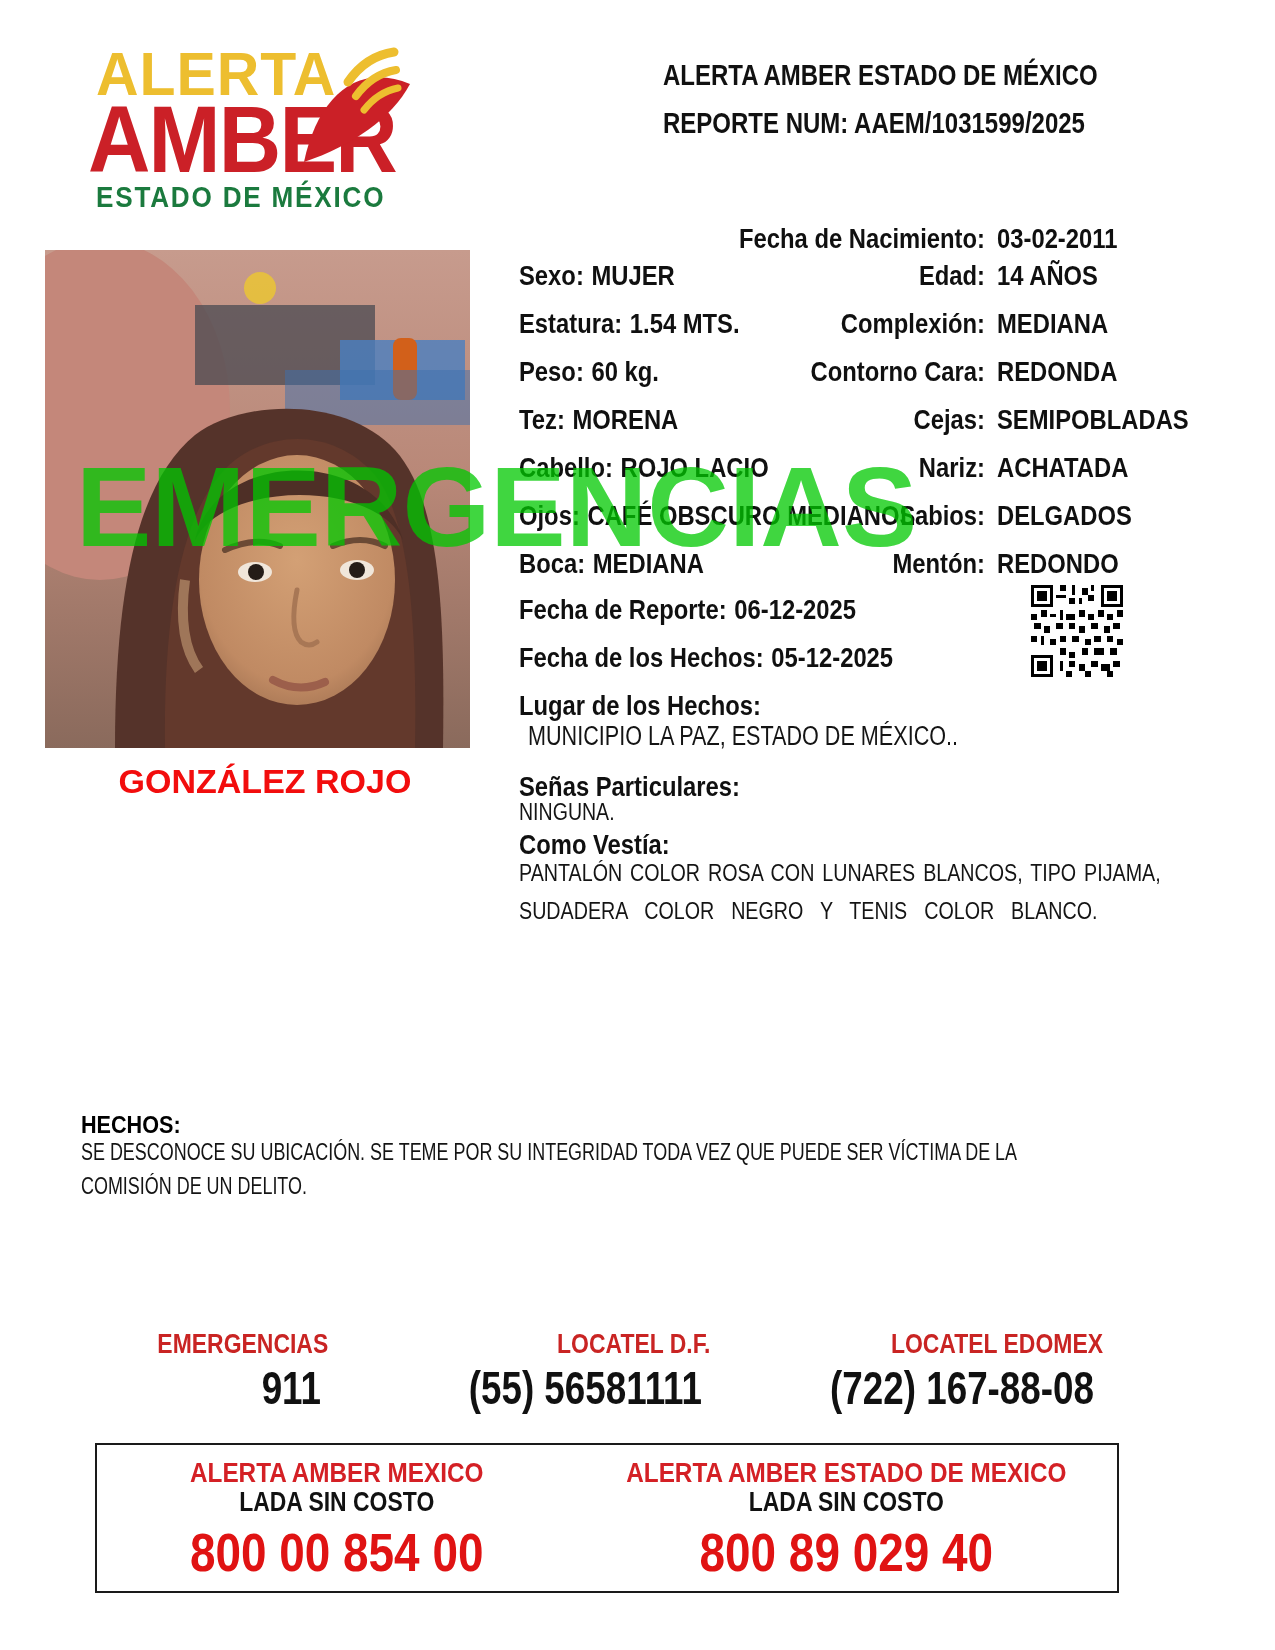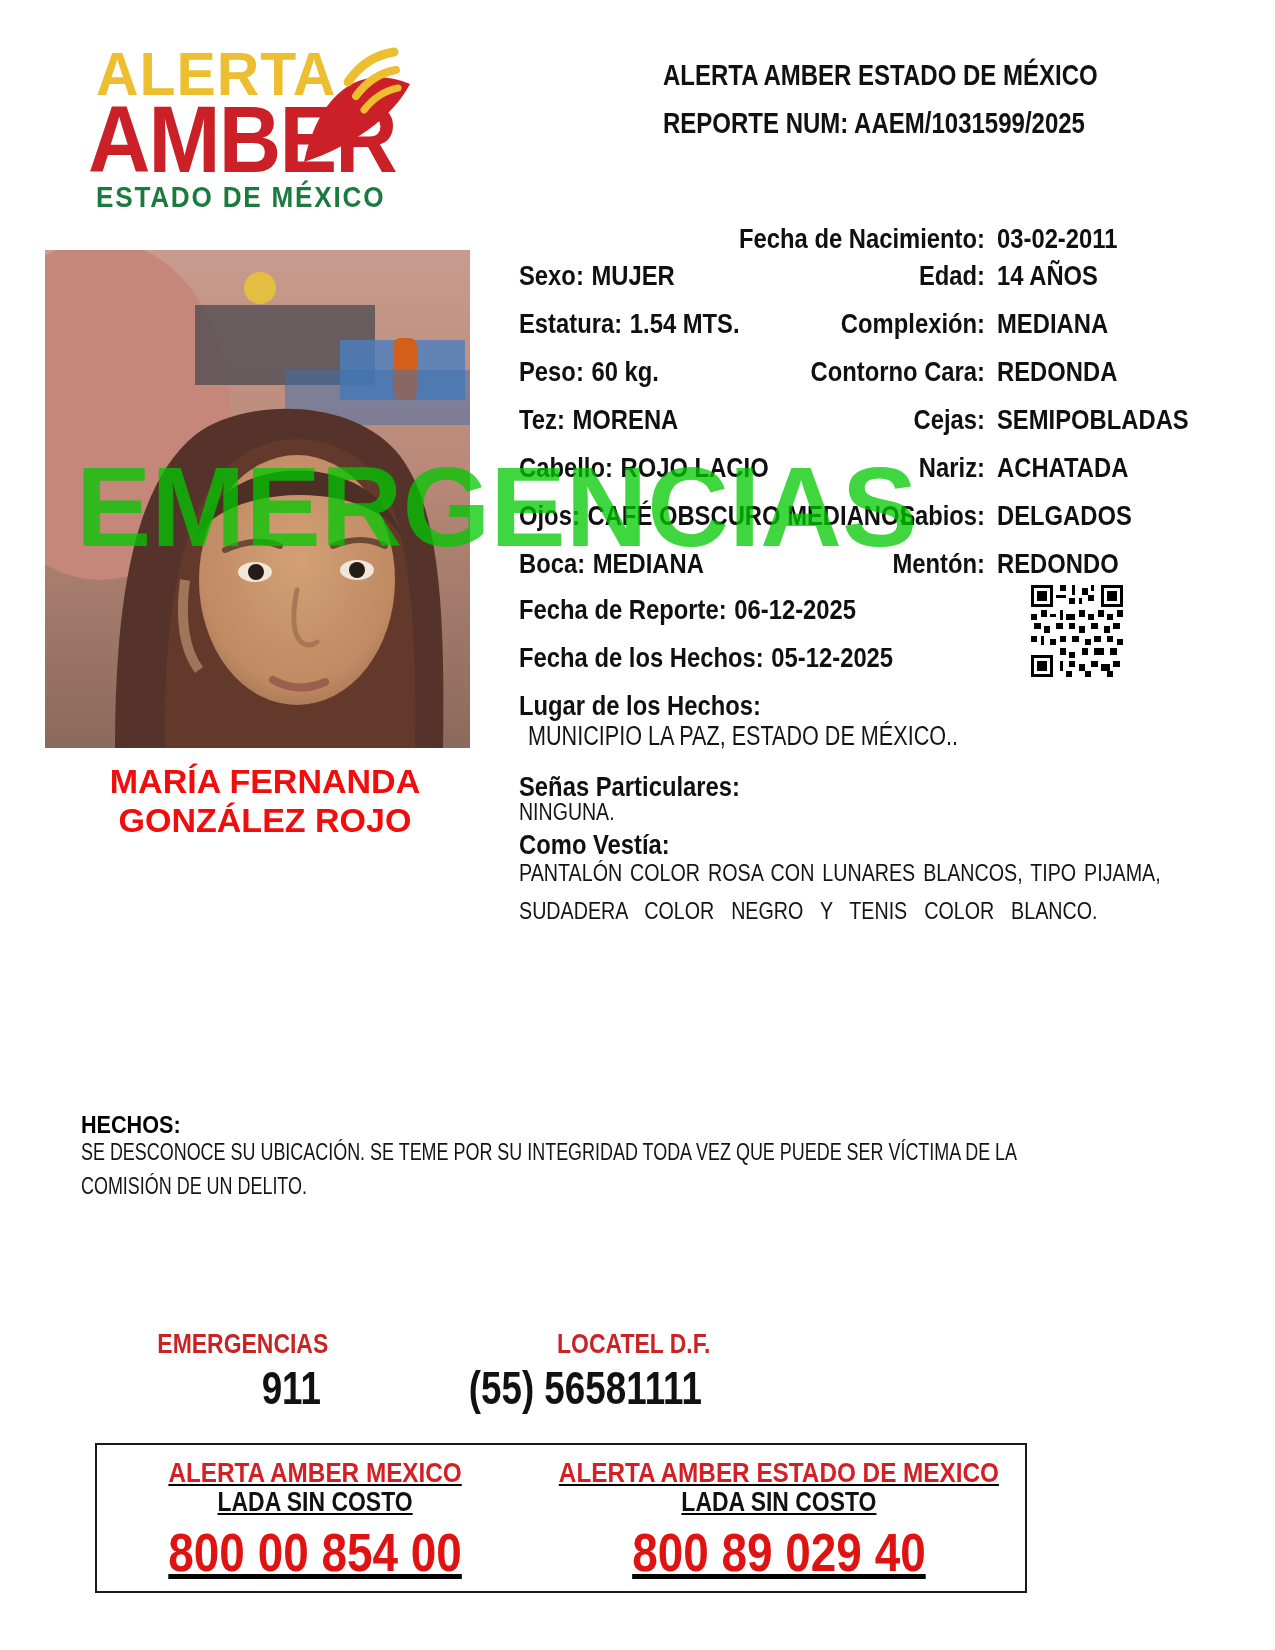--- a/index.html
+++ b/index.html
@@ -43,22 +43,22 @@
   
   .qr{left:1031px;top:585px;width:92px;height:92px;}
   
   .contact-col{position:absolute;text-align:right;}
   .c1{left:60px;top:1330px;width:290px;}
   .c2{left:396px;top:1330px;width:340px;}
   .c3{left:770px;top:1330px;width:360px;}
   .contact-name{font-size:27px;font-weight:bold;color:#C92423;transform:scaleX(.85);transform-origin:center top;line-height:1.1;}
   .contact-num{font-size:46px;font-weight:bold;color:#111;transform:scaleX(.8);transform-origin:center top;margin-top:4px;line-height:1.05;}
   
-  .footer-box{position:absolute;left:95px;top:1443px;width:932px;height:150px;
-    border:2px solid #1a1a1a;display:flex;box-sizing:border-box;text-decoration:underline;}
+  .footer-box{position:absolute;left:95px;top:1443px;width:1024px;height:150px;
+    border:2px solid #1a1a1a;display:flex;box-sizing:border-box;}
   .fb-col{flex:1;text-align:center;padding-top:14px;}
   .fb-col.left{flex:0 0 47%;}
   .fb-title{font-size:27px;font-weight:bold;color:#D42025;transform:scaleX(.9);transform-origin:center top;line-height:1.05;}
   .fb-sub{font-size:27px;font-weight:bold;color:#111;transform:scaleX(.85);transform-origin:center top;line-height:1.05;margin-top:1px;}
   .fb-num{font-size:54px;font-weight:bold;color:#E01313;transform:scaleX(.85);transform-origin:center top;line-height:1;margin-top:8px;}
 </style>
 </head>
 <body>
 
 <div class="page">
@@ -107,21 +107,20 @@
     <circle cx="211" cy="322" r="8" fill="#241c17"></circle>
     <circle cx="312" cy="320" r="8" fill="#241c17"></circle>
     <path d="M252,340 q-8,40 4,52 q8,6 16,0" stroke="#a87755" stroke-width="5" fill="none" stroke-linecap="round"></path>
     <path d="M228,430 q26,14 52,2" stroke="#9c5f4b" stroke-width="8" fill="none" stroke-linecap="round"></path>
     <path d="M140,330 q-8,60 14,90" stroke="#c8a078" stroke-width="10" fill="none" opacity=".6"></path>
   </svg>
 
   <div class="abs overlay-green">EMERGENCIAS</div>
 
   <div class="abs victim-name">
-    <div>MARÍA FERNANDA</div>
     <div>GONZÁLEZ ROJO</div>
   </div>
 
   <div class="abs fld rlabel" style="top:224px">Fecha de Nacimiento:</div>
   <div class="abs fld rvalue" style="top:224px">03-02-2011</div>
 
   <div class="abs fld lcell" style="top:261px"><span>Sexo:</span><span class="val">MUJER</span></div>
   <div class="abs fld rlabel" style="top:261px">Edad:</div>
   <div class="abs fld rvalue" style="top:261px">14 AÑOS</div>
 
@@ -182,20 +181,24 @@
   <div class="abs reg hechos-line" style="left:81px;top:1174px">COMISIÓN DE UN DELITO.</div>
 
   <div class="contact-col c1">
     <div class="contact-name">EMERGENCIAS</div>
     <div class="contact-num">911</div>
   </div>
   <div class="contact-col c2">
     <div class="contact-name">LOCATEL D.F.</div>
     <div class="contact-num">(55) 56581111</div>
   </div>
+  <div class="contact-col c3">
+    <div class="contact-name">LOCATEL EDOMEX</div>
+    <div class="contact-num">(722) 167-88-08</div>
+  </div>
 
   <div class="footer-box">
     <div class="fb-col left">
       <div class="fb-title">ALERTA AMBER MEXICO</div>
       <div class="fb-sub">LADA SIN COSTO</div>
       <div class="fb-num">800 00 854 00</div>
     </div>
     <div class="fb-col">
       <div class="fb-title">ALERTA AMBER ESTADO DE MEXICO</div>
       <div class="fb-sub">LADA SIN COSTO</div>

